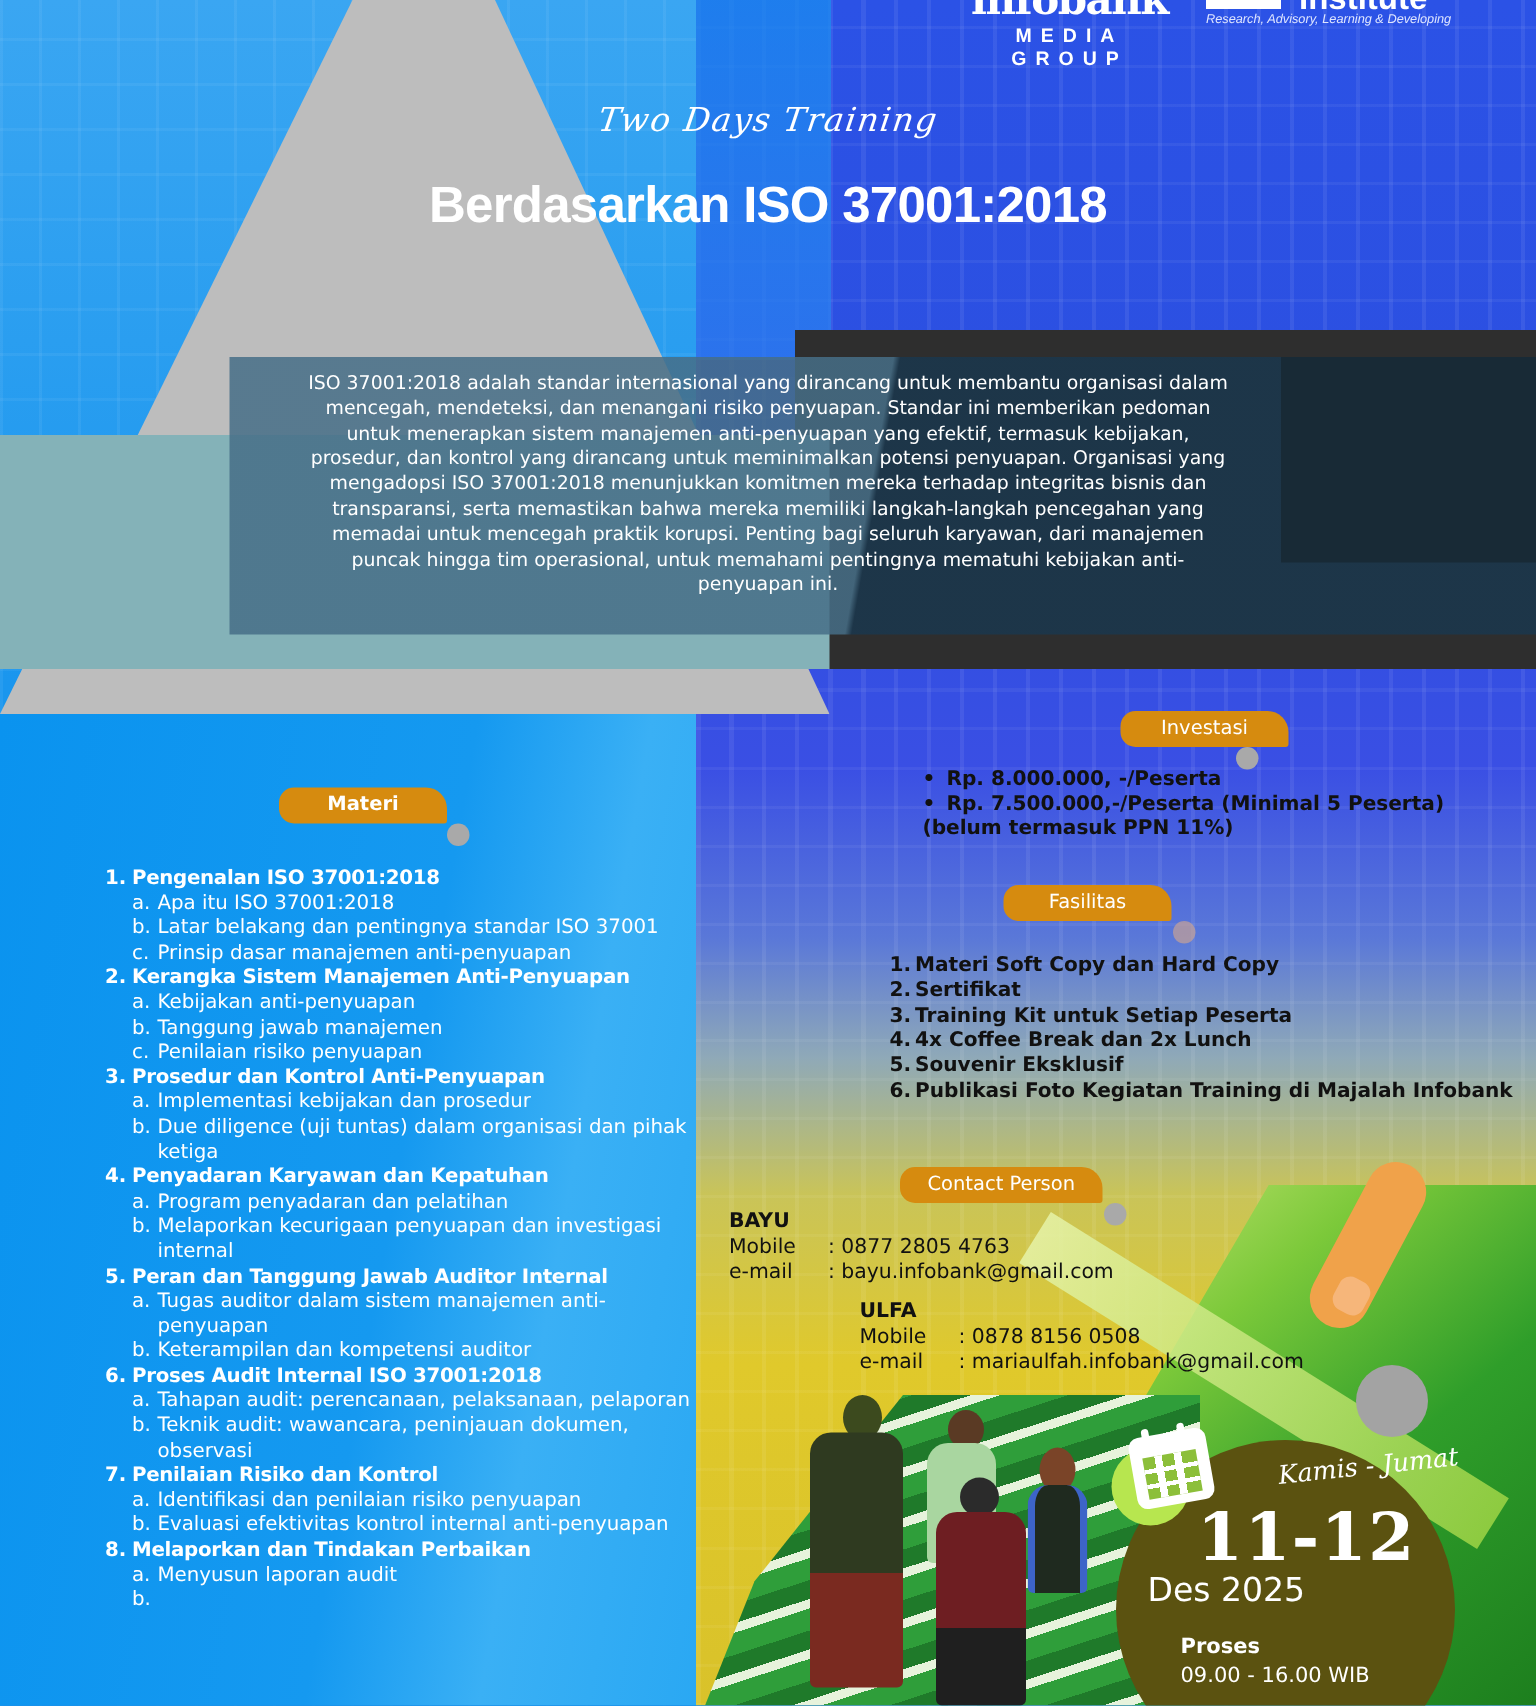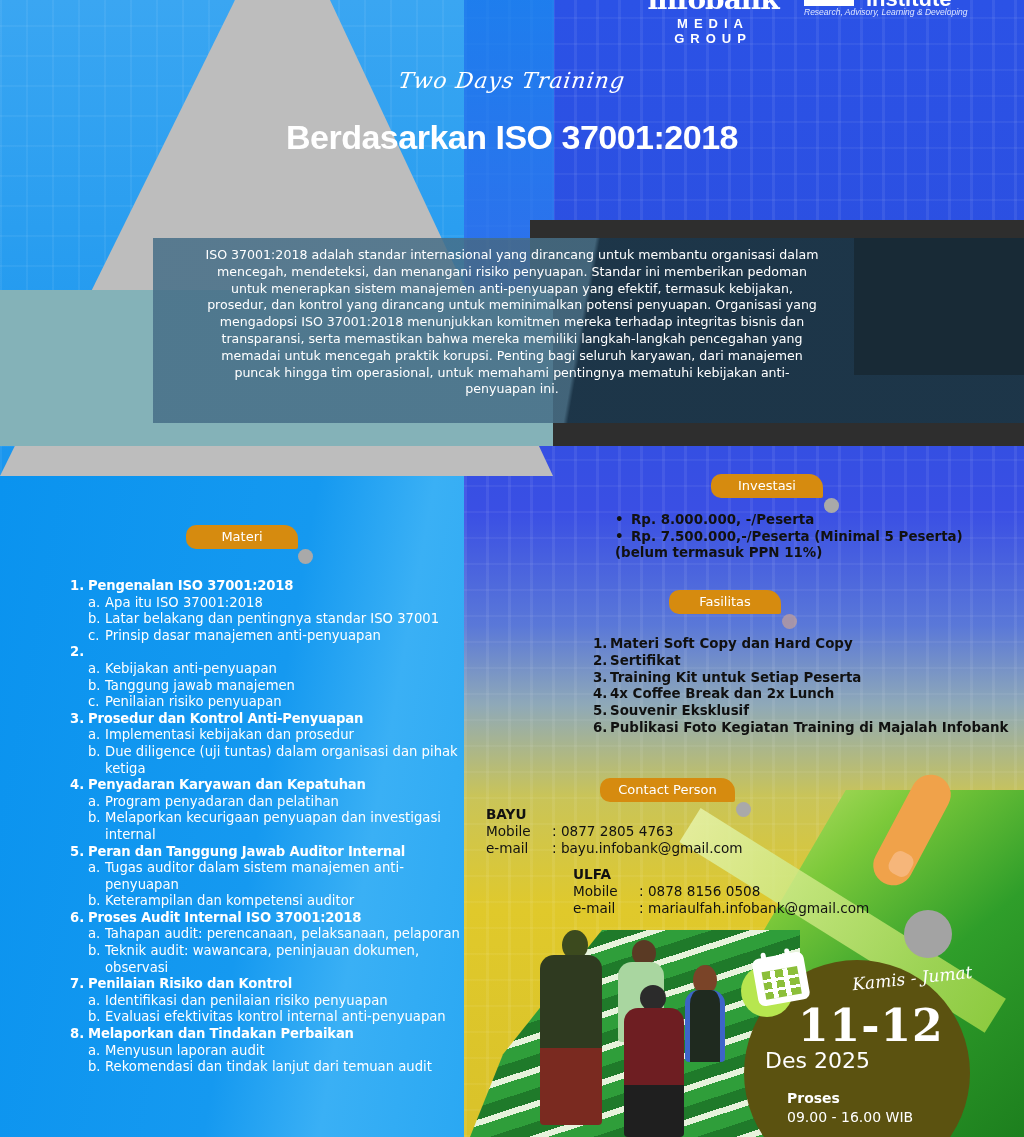--- a/index.html
+++ b/index.html
@@ -194,21 +194,21 @@
   <div class="tag">Research, Advisory, Learning &amp; Developing</div>
 </div>
 
 <div class="script-sub">Two Days Training</div>
 <div class="title">
   <div>Berdasarkan ISO 37001:2018</div>
 </div>
 
 <div class="desc-text">ISO 37001:2018 adalah standar internasional yang dirancang untuk membantu organisasi dalam mencegah, mendeteksi, dan menangani risiko penyuapan. Standar ini memberikan pedoman untuk menerapkan sistem manajemen anti-penyuapan yang efektif, termasuk kebijakan, prosedur, dan kontrol yang dirancang untuk meminimalkan potensi penyuapan. Organisasi yang mengadopsi ISO 37001:2018 menunjukkan komitmen mereka terhadap integritas bisnis dan transparansi, serta memastikan bahwa mereka memiliki langkah-langkah pencegahan yang memadai untuk mencegah praktik korupsi. Penting bagi seluruh karyawan, dari manajemen puncak hingga tim operasional, untuk memahami pentingnya mematuhi kebijakan anti-penyuapan ini.</div>
 
-<div class="tag-pill" style="left:186px; top:525px; width:112px;">Materi</div>
+<div class="tag-pill" style="left:186px; top:525px; width:112px;font-weight:bold;">Materi</div>
 <div class="dot" style="left:298px; top:549px;"></div>
 
 <div class="materi" id="materi-list">
     <div class="item">
       <span class="num">1.</span>
       <span class="head">Pengenalan ISO 37001:2018</span>
     </div>
     <div class="sub">
       <span class="l">a.</span>
       <span>Apa itu ISO 37001:2018</span>
@@ -216,20 +216,21 @@
     <div class="sub">
       <span class="l">b.</span>
       <span>Latar belakang dan pentingnya standar ISO 37001</span>
     </div>
     <div class="sub">
       <span class="l">c.</span>
       <span>Prinsip dasar manajemen anti-penyuapan</span>
     </div>
     <div class="item">
       <span class="num">2.</span>
+      <span class="head">Kerangka Sistem Manajemen Anti-Penyuapan</span>
     </div>
     <div class="sub">
       <span class="l">a.</span>
       <span>Kebijakan anti-penyuapan</span>
     </div>
     <div class="sub">
       <span class="l">b.</span>
       <span>Tanggung jawab manajemen</span>
     </div>
     <div class="sub">
@@ -299,25 +300,24 @@
     <div class="item">
       <span class="num">8.</span>
       <span class="head">Melaporkan dan Tindakan Perbaikan</span>
     </div>
     <div class="sub">
       <span class="l">a.</span>
       <span>Menyusun laporan audit</span>
     </div>
     <div class="sub">
       <span class="l">b.</span>
-      <span>Rekomendasi dan tindak lanjut dari temuan audit</span>
     </div>
   </div>
 
-<div class="tag-pill" style="left:711px; top:474px; width:112px;">Investasi</div>
+<div class="tag-pill" style="left:747px; top:474px; width:112px;">Investasi</div>
 <div class="dot" style="left:824px; top:498px;"></div>
 <div class="invest">
   <div class="row">
       <span class="bullet">•</span>
       <span>Rp. 8.000.000, -/Peserta</span>
     </div>
   <div class="row">
       <span class="bullet">•</span>
       <span>Rp. 7.500.000,-/Peserta (Minimal 5 Peserta)</span>
     </div>

